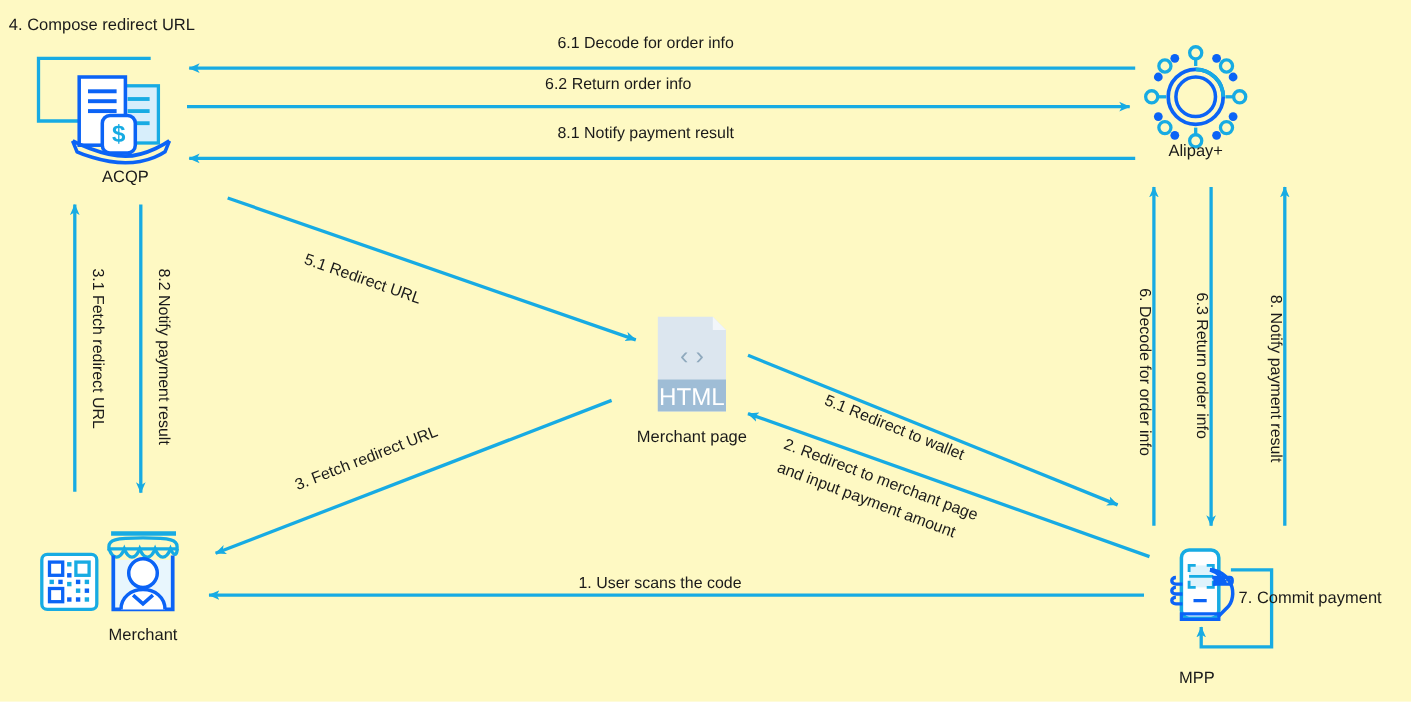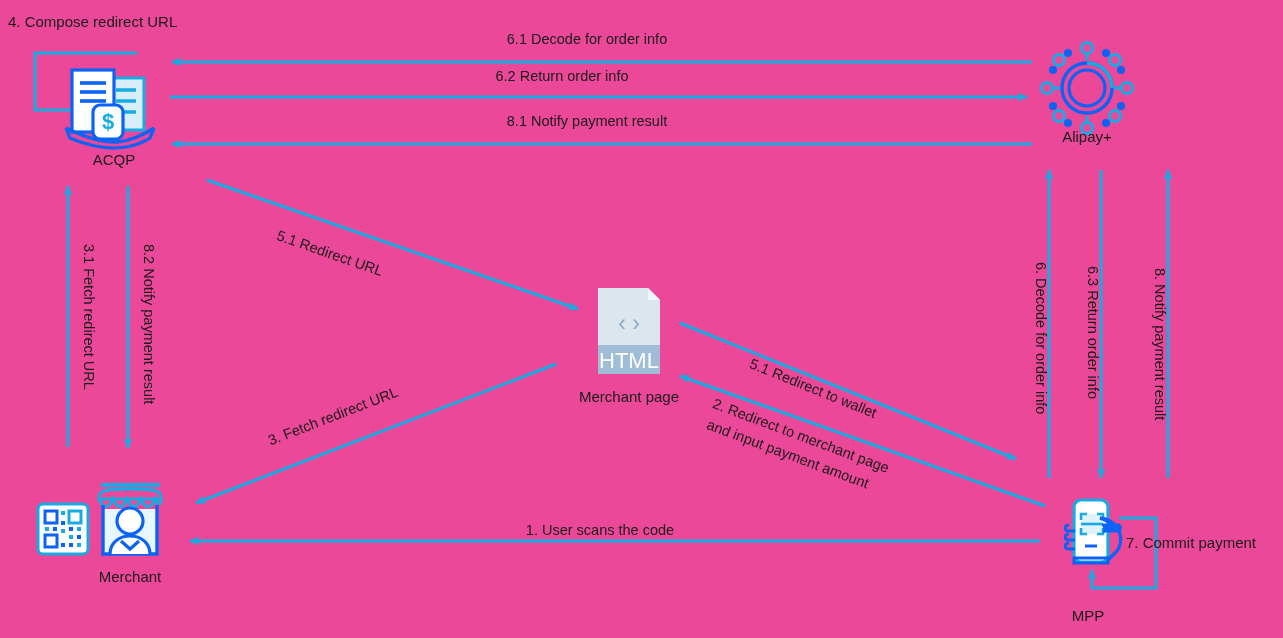--- a/index.html
+++ b/index.html
@@ -9,21 +9,21 @@
   }
   body {
     font-family: "Liberation Sans", sans-serif;
     color: #000000;
   }
   #diagram-root {
     position: relative;
     width: 1283px;
     height: 638px;
     overflow: hidden;
-    background: #ec4899;
+    background: #fef9c3;
   }
   svg.canvas {
     position: absolute;
     left: 0;
     top: 0;
     width: 1283px;
     height: 638px;
     display: block;
   }
   .lbl {

